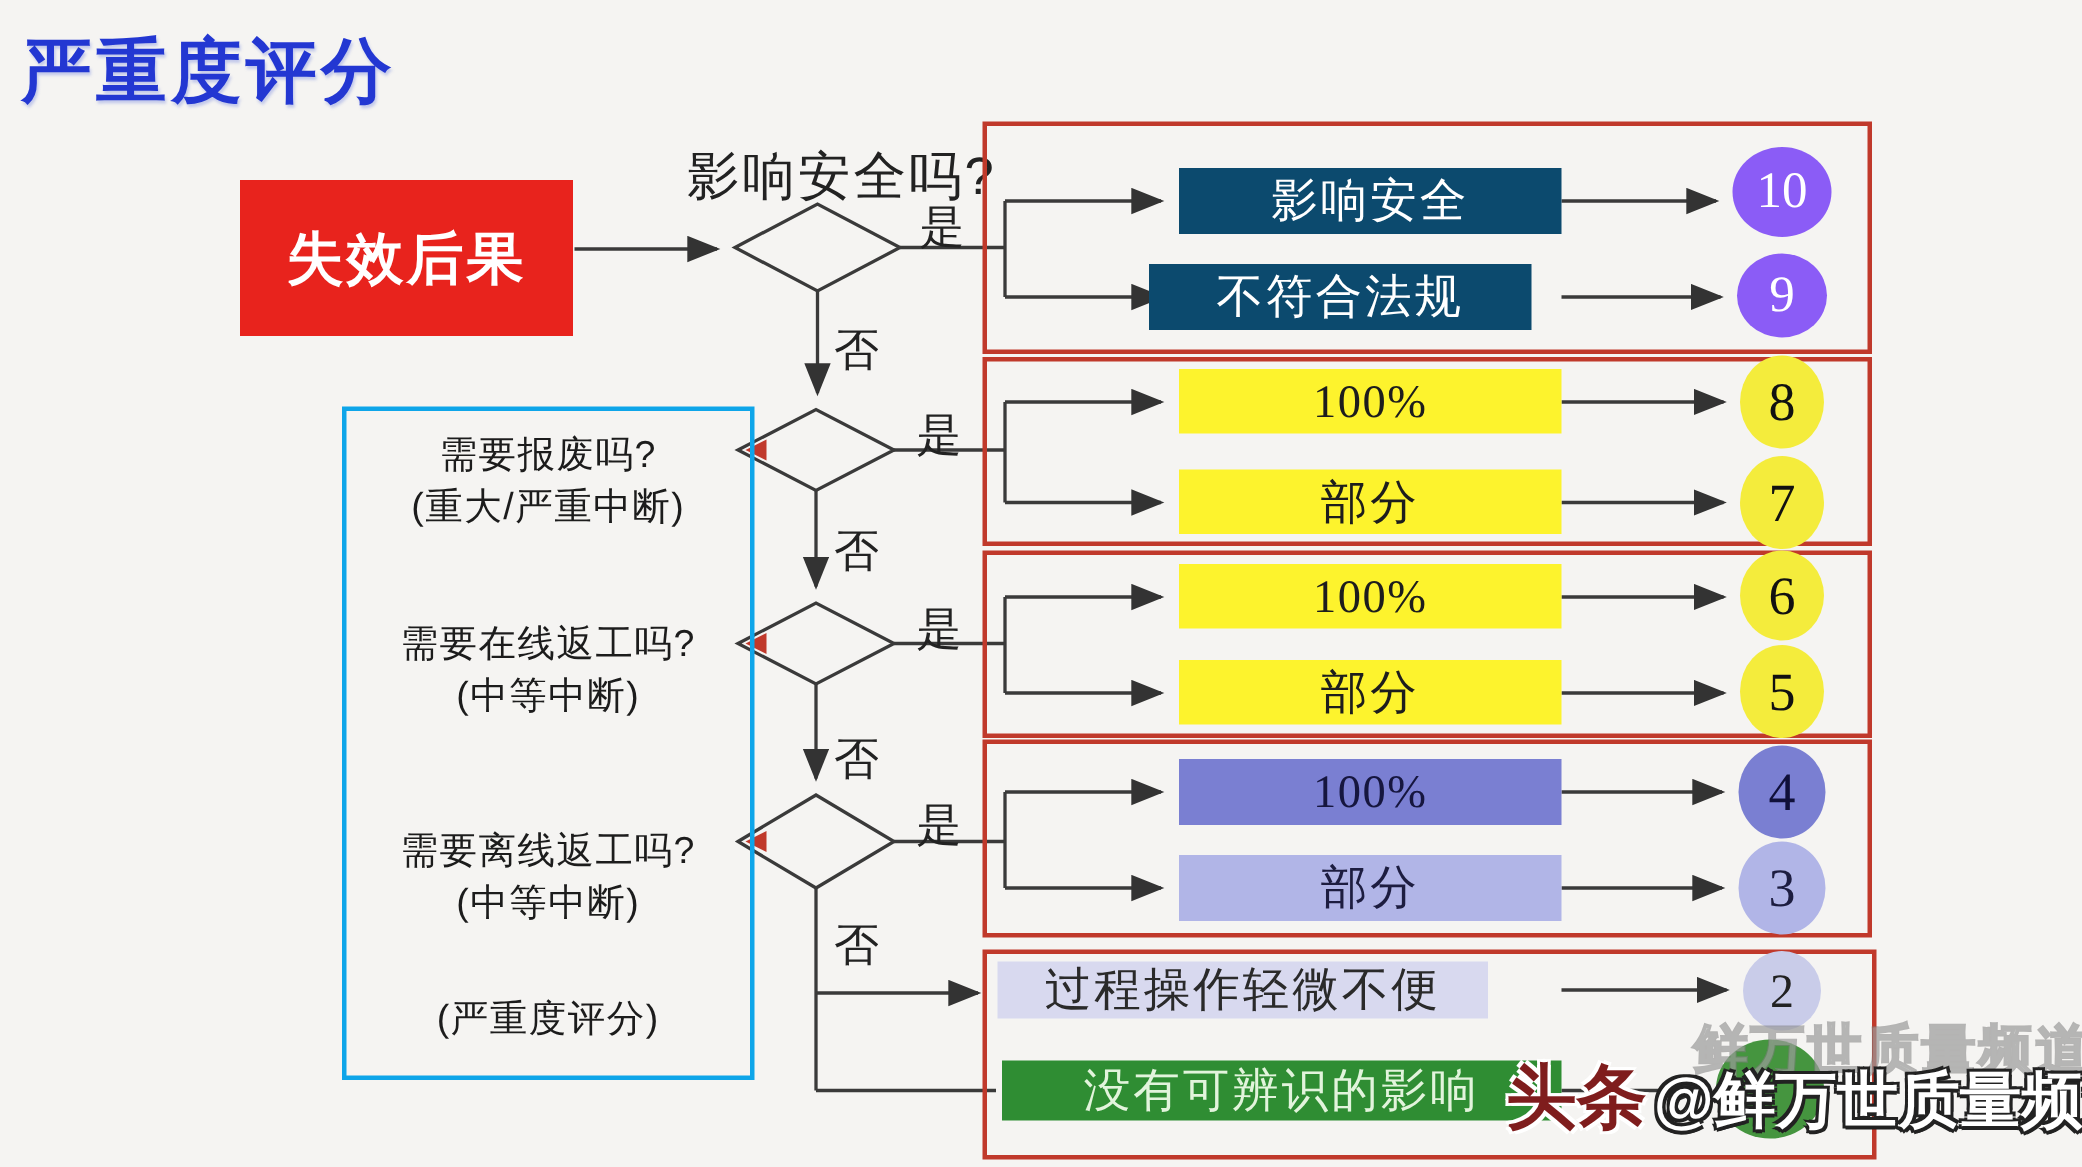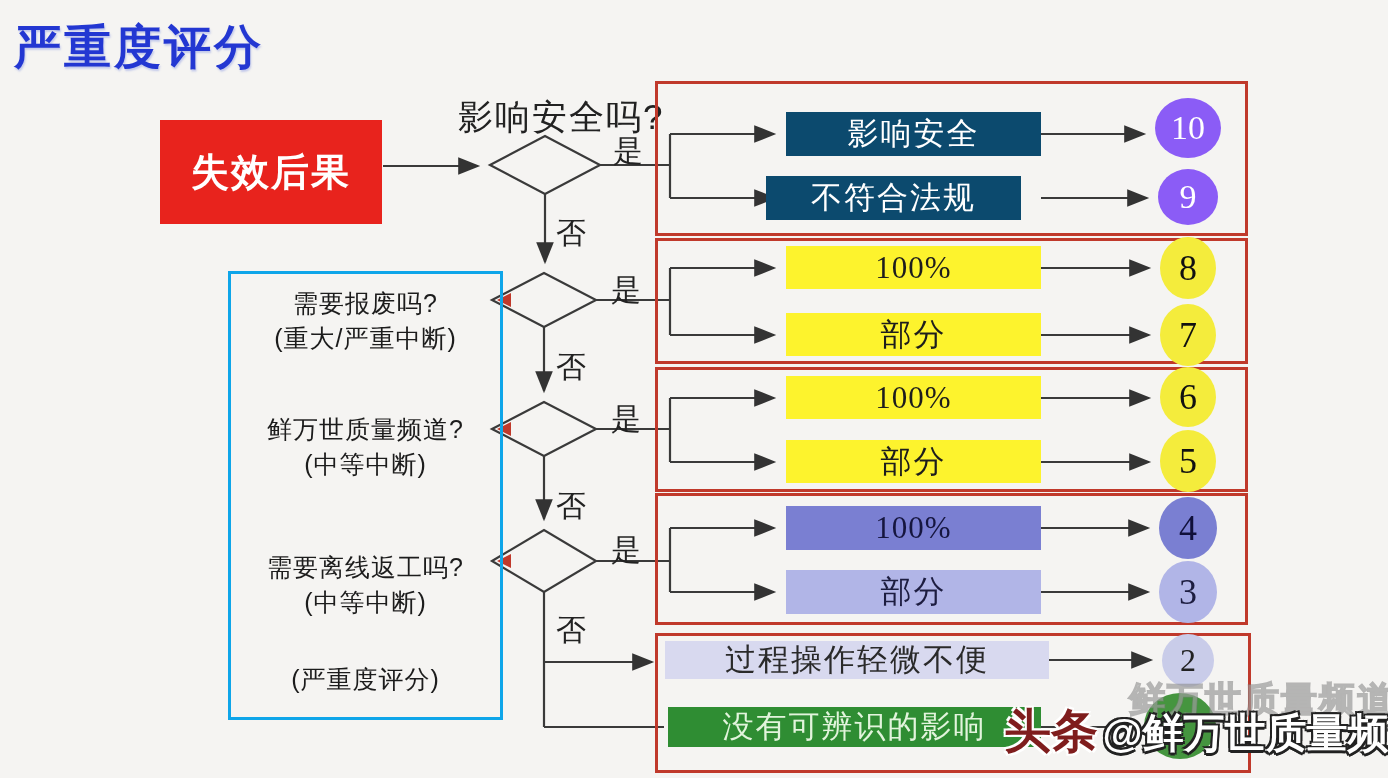--- a/index.html
+++ b/index.html
@@ -156,21 +156,21 @@
   <div class="abs lbl" style="left:556px;top:347px;">否</div>
   <div class="abs lbl" style="left:556px;top:486px;">否</div>
   <div class="abs lbl" style="left:556px;top:610px;">否</div>
 
   <div class="abs left-panel">
     <div class="lp-item" style="top:12px;">
       <div>需要报废吗?</div>
       <div>(重大/严重中断)</div>
     </div>
     <div class="lp-item" style="top:138px;">
-      <div>鲜万世质量频道?</div>
+      <div>需要在线返工吗?</div>
       <div>(中等中断)</div>
     </div>
     <div class="lp-item" style="top:276px;">
       <div>需要离线返工吗?</div>
       <div>(中等中断)</div>
     </div>
     <div class="lp-item" style="top:388px;">
       <div>(严重度评分)</div>
     </div>
   </div>
@@ -226,21 +226,21 @@
   <div class="abs rowbox rb-purple-lt" style="left:786px;top:570px;width:255px;height:44px;">
     <span>部分</span>
     </div>
   <div class="abs circle c-purple" style="left:1159px;top:497px;width:58px;height:62px;">
     <span>4</span>
     </div>
   <div class="abs circle c-purple-lt" style="left:1159px;top:561px;width:58px;height:62px;">
     <span>3</span>
     </div>
 
-  <div class="abs rowbox rb-lavender" style="left:665px;top:641px;width:384px;height:38px;">
+  <div class="abs rowbox rb-lavender" style="left:665px;top:641px;width:327px;height:38px;">
     <span>过程操作轻微不便</span>
     </div>
   <div class="abs rowbox rb-green" style="left:668px;top:707px;width:373px;height:40px;">
     <span>没有可辨识的影响</span>
     </div>
   <div class="abs circle c-lavender" style="left:1162px;top:634px;width:52px;height:53px;">
     <span>2</span>
     </div>
   <div class="abs circle c-green" style="left:1144px;top:693px;width:72px;height:66px;">
     <span></span>

